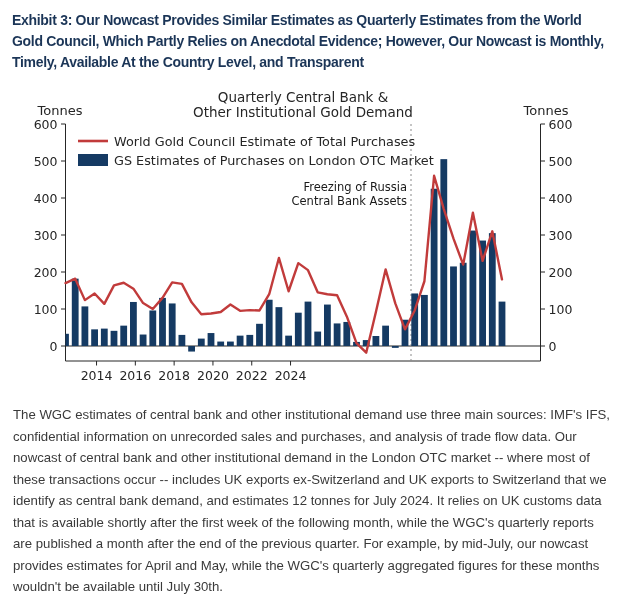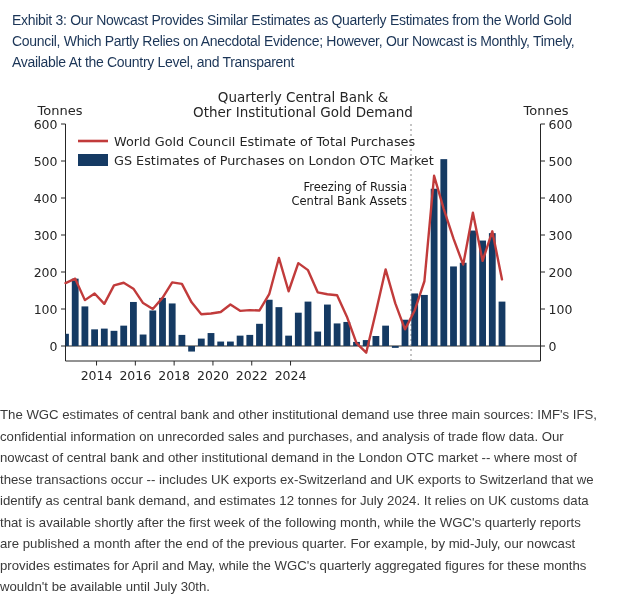--- a/index.html
+++ b/index.html
@@ -2,31 +2,31 @@
 <html><head>
 <meta charset="utf-8">
 <style>
   html,body{margin:0;padding:0;background:#ffffff;}
   body{width:627px;height:608px;overflow:hidden;font-family:"DejaVu Sans",sans-serif;}
   .page{width:627px;height:608px;position:relative;background:#fff;}
   .exhibit-title{
     margin:10px 12px 0 12px;
     width:603px;
     font-family:"Liberation Sans",sans-serif;
-    font-weight:400;
+    font-weight:700;
     font-size:14px;
     letter-spacing:-0.3px;
     line-height:21px;
     color:#1b3557;
     height:70px;
   }
   .chart-wrap{position:relative;width:627px;height:302px;margin-top:8px;}
   svg{display:block;}
   .footnote{
-    margin:14px 14px 0 0;
+    margin:14px 14px 0 13px;
     width:599px;
     font-family:"Liberation Sans",sans-serif;
     font-size:13.2px;
     line-height:21.5px;
     color:#3a3a3a;
   }
   .source-line{
     margin:10px 14px 0 14px;
     width:599px;
     font-family:"Liberation Sans",sans-serif;

